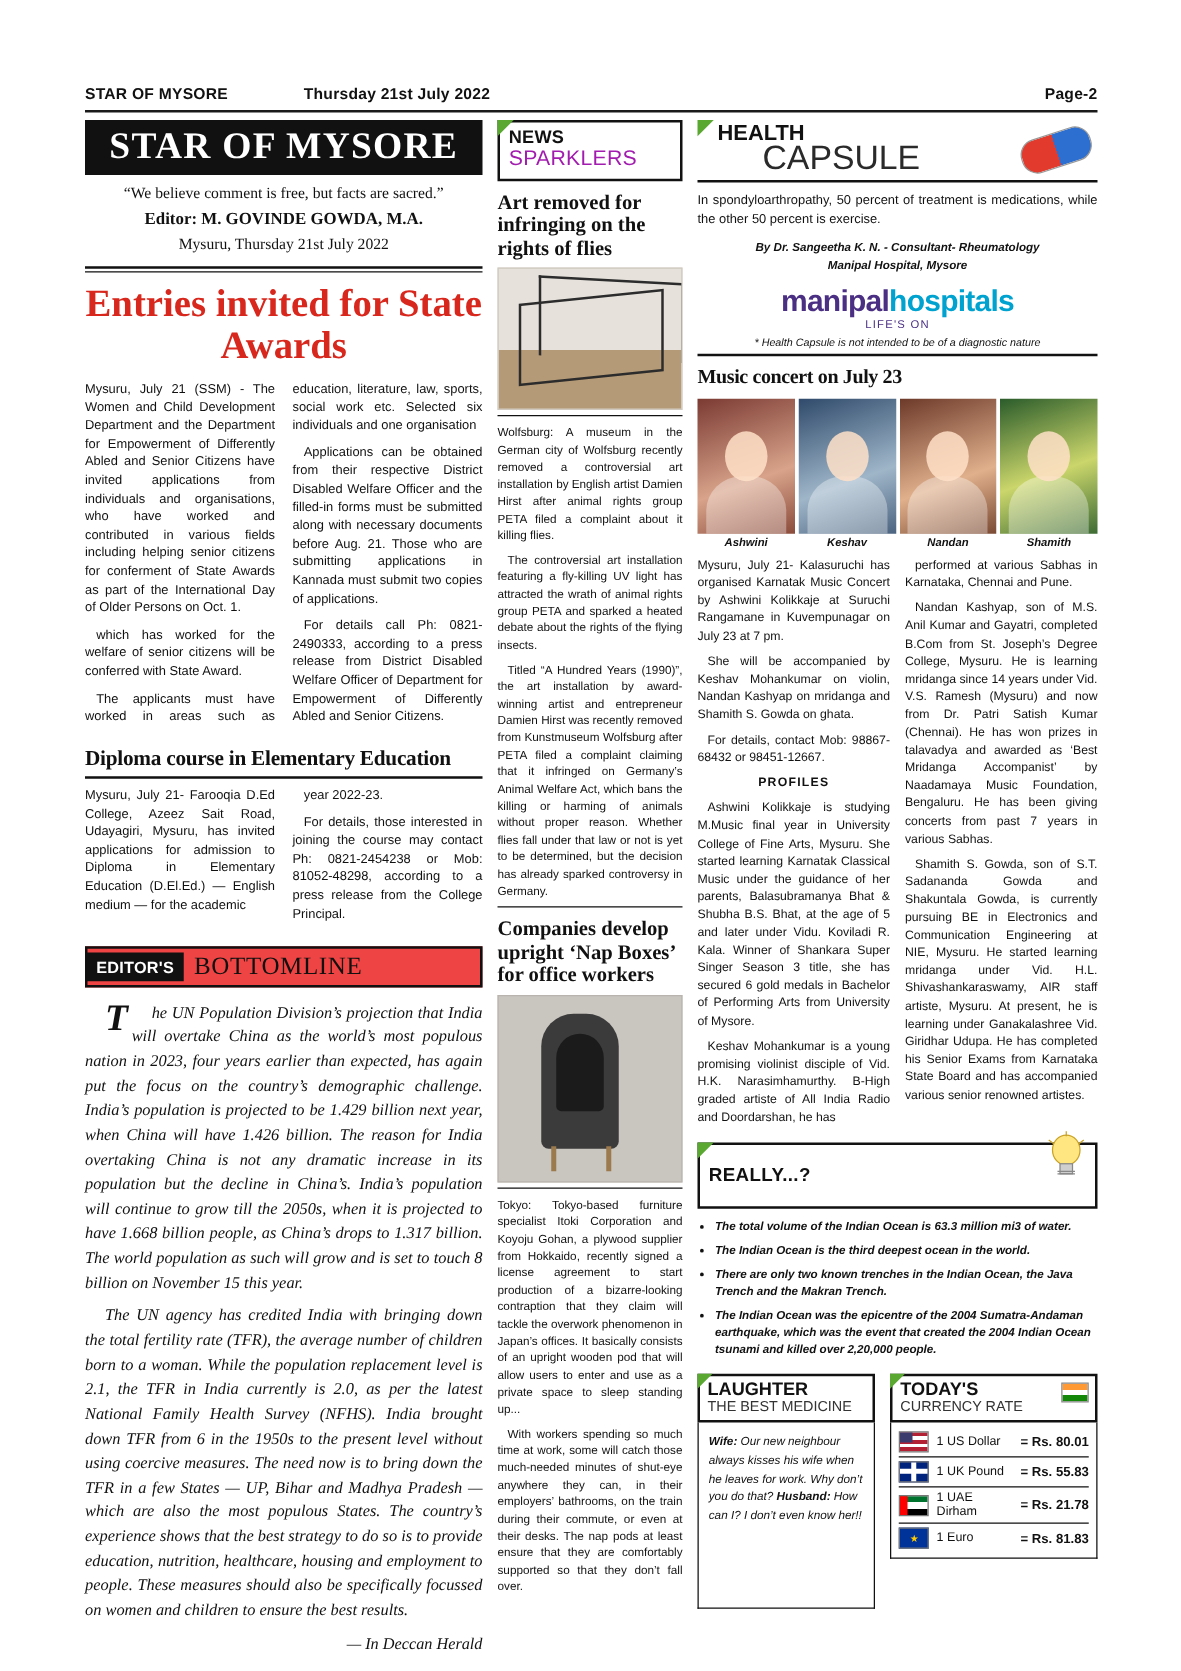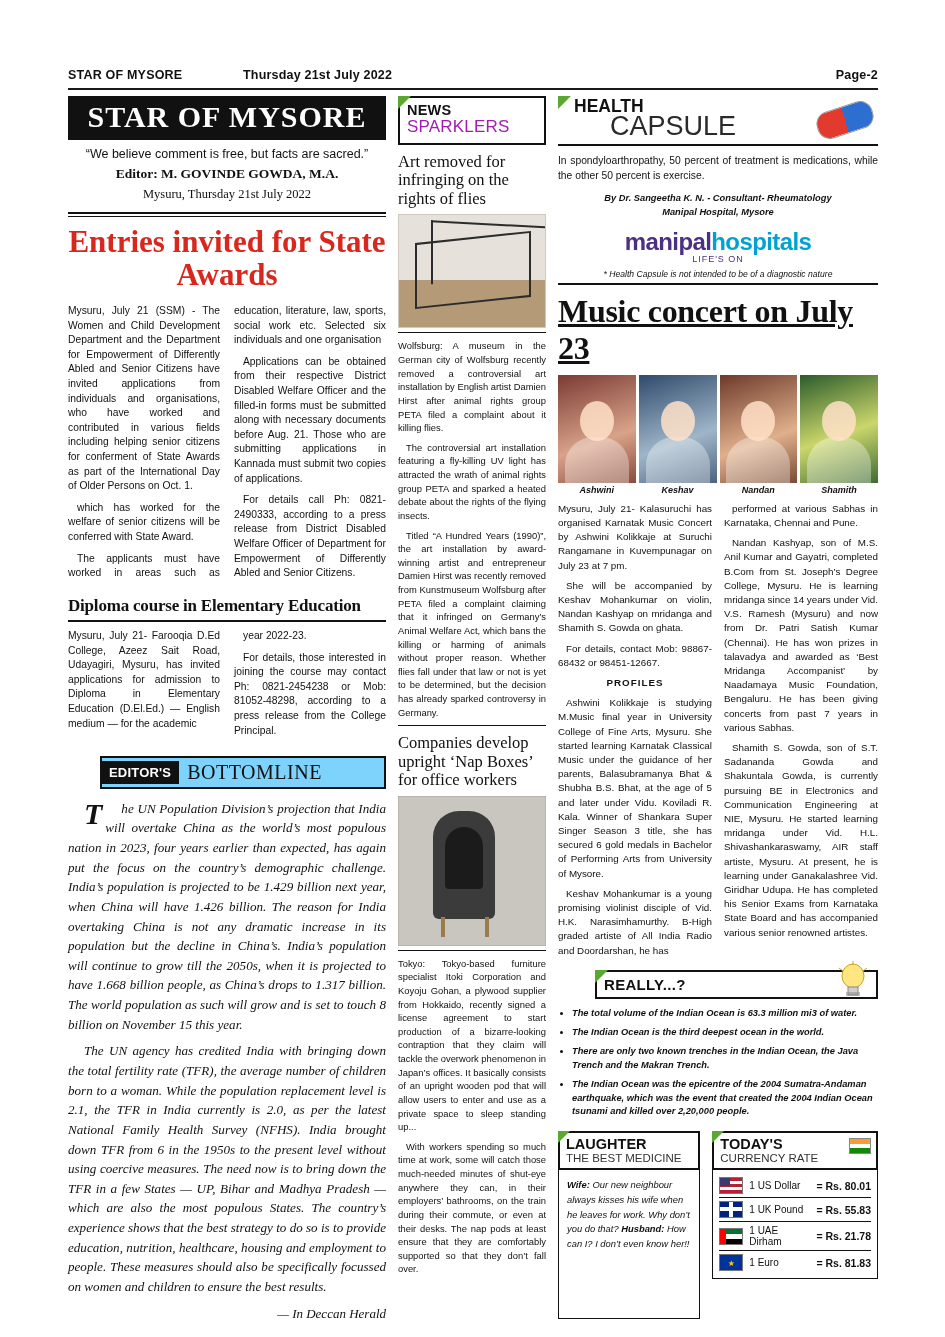--- a/index.html
+++ b/index.html
@@ -28,21 +28,21 @@
   .colB { position:absolute; left:398px; top:96px; width:148px; }
   .colC { position:absolute; left:558px; top:96px; width:320px; }
 
   
   .sombox {
     background:#111; color:#fff; text-align:center;
     font-family:"Liberation Serif", serif; font-weight:bold;
     font-size:30px; letter-spacing:1px; padding:4px 0 6px 0;
   }
   .som-quote {
-    text-align:center; font-family:Liberation Sans, sans-serif;
+    text-align:center; font-family:Liberation Serif, serif;
     font-size:12.5px; margin-top:7px;
   }
   .som-editor {
     text-align:center; font-family:"Liberation Serif", serif;
     font-weight:bold; font-size:13.5px; margin-top:5px;
   }
   .som-date {
     text-align:center; font-family:"Liberation Serif", serif;
     font-size:12.5px; margin-top:5px; padding-bottom:6px;
   }
@@ -64,21 +64,21 @@
 
   .sub-head {
     font-family:"Liberation Serif", serif; font-weight:bold;
     font-size:17px; margin:12px 0 4px 0; letter-spacing:-.2px;
   }
   .rule-sub { height:1.5px; background:#111; margin-bottom:7px; }
 
   
   .bl-band {
     margin-top:14px; border:2px solid #111; height:29px;
-    display:flex; align-items:center; position:relative; background:#7dd3fc;margin-left:32px;
+    display:flex; align-items:center; position:relative; background:#ef4444;
   }
   .bl-tag {
     background:#111; color:#fff; font-weight:bold; font-size:13px;
     padding:4px 8px; margin:-1px 0 -1px -1px; letter-spacing:.2px;
   }
   .bl-rest {
     font-family:"Liberation Serif", serif; font-size:20px; padding-left:8px;
     letter-spacing:.5px;
   }
   .bl-body {
@@ -95,21 +95,21 @@
   
   .flagbox { position:relative; border:2px solid #111; padding:4px 7px 6px 7px; }
   .flagbox:before {
     content:""; position:absolute; left:-2px; top:-2px;
     border-top:13px solid #5aa832; border-right:13px solid transparent;
   }
   .fb-l1 { font-weight:bold; font-size:14.5px; letter-spacing:.2px; }
   .fb-l2 { font-size:17px; letter-spacing:.2px; color:#a21caf; margin-top:-1px; }
 
   .b-head {
-    font-family:"Liberation Serif", serif; font-weight:normal;
+    font-family:"Liberation Serif", serif; font-weight:bold;
     font-size:16.5px; line-height:1.12; margin:8px 0 6px 0;
   }
   .b-rule { height:1px; background:#111; margin:4px 0 6px 0; }
   .b-body { font-size:9.4px; line-height:1.45; text-align:justify; }
   .b-body p { margin:0 0 6px 0; text-indent:8px; }
   .b-body p.first { text-indent:0; }
 
   .photo-room {
     height:112px; background:#ded9d2; position:relative; overflow:hidden;
     border:1px solid #cfc9c0;
@@ -151,40 +151,40 @@
   .hc-text { font-size:10.3px; line-height:1.45; margin:8px 0 8px 0; text-align:justify; }
   .hc-by { text-align:center; font-size:9.3px; font-weight:bold; font-style:italic; line-height:1.5; }
   .mh-logo { text-align:center; margin:8px 0 2px 0; }
   .mh-logo .mh1 { font-size:24px; font-weight:bold; color:#4a2f83; letter-spacing:-.6px; }
   .mh-logo .mh1 b { color:#00a3cf; font-weight:bold; }
   .mh-logo .mh2 { font-size:9px; letter-spacing:1px; color:#4a2f83; margin-top:-2px;}
   .hc-note { text-align:center; font-size:8.6px; font-style:italic; margin-top:5px; padding-bottom:4px;}
   .rule-blk { height:2px; background:#111; }
 
   .mc-title {
-    font-family:"Liberation Serif", serif; font-weight:bold; font-size:32px;
-    margin:8px 0 8px 0; letter-spacing:-.3px;text-decoration:underline;
+    font-family:"Liberation Serif", serif; font-weight:bold; font-size:16px;
+    margin:8px 0 8px 0; letter-spacing:-.3px;
   }
   .mc-photos { display:flex; gap:3px; }
   .mc-photos .ph { width:78px; height:108px; position:relative; overflow:hidden; }
   .ph.p1 { background:linear-gradient(160deg,#7b3a33,#d8a38a 60%,#8a4b3b); }
   .ph.p2 { background:linear-gradient(160deg,#2f4a6b,#9fb6c9 60%,#4b637f); }
   .ph.p3 { background:linear-gradient(160deg,#6d3a2a,#e0b08c 60%,#7a4a33); }
   .ph.p4 { background:linear-gradient(160deg,#2b5c2b,#cbd66b 55%,#3d6b34); }
   .ph .face { position:absolute; left:50%; top:26px; width:34px; height:40px; border-radius:17px/20px; background:rgba(255,225,200,.85); transform:translateX(-50%); }
   .ph .body { position:absolute; left:50%; bottom:0; width:64px; height:46px; border-radius:28px 28px 0 0; background:rgba(255,255,255,.35); transform:translateX(-50%); }
   .mc-names { display:flex; gap:3px; margin-top:2px; }
   .mc-names div { width:78px; text-align:center; font-size:9px; font-weight:bold; font-style:italic; }
   .mc-body { column-count:2; column-gap:12px; font-size:9.8px; line-height:1.45; text-align:justify; margin-top:7px; }
   .mc-body p { margin:0 0 6px 0; text-indent:8px; }
   .mc-body p.first { text-indent:0; }
   .mc-body .ctr { text-align:center; font-weight:bold; text-indent:0; letter-spacing:1px; }
 
   
-  .really-band { position:relative; border:2px solid #111; margin-top:12px; padding:4px 7px;margin-left:37px; }
+  .really-band { position:relative; border:2px solid #111; margin-top:12px; padding:16px 7px; }
   .really-band:before{ content:""; position:absolute; left:-2px; top:-2px; border-top:13px solid #5aa832; border-right:13px solid transparent;}
   .really-title { font-weight:bold; font-size:15px; letter-spacing:.3px; }
   .bulb { position:absolute; right:6px; top:-12px; width:34px; height:40px; }
   .really-list { font-size:9.3px; font-style:italic; font-weight:bold; line-height:1.5; margin:8px 0 0 0; padding-left:14px; }
   .really-list li { margin-bottom:5px; }
 
   
   .bot-wrap { display:flex; gap:12px; margin-top:12px; }
   .lbox { width:152px; }
   .rbox { width:177px; }

